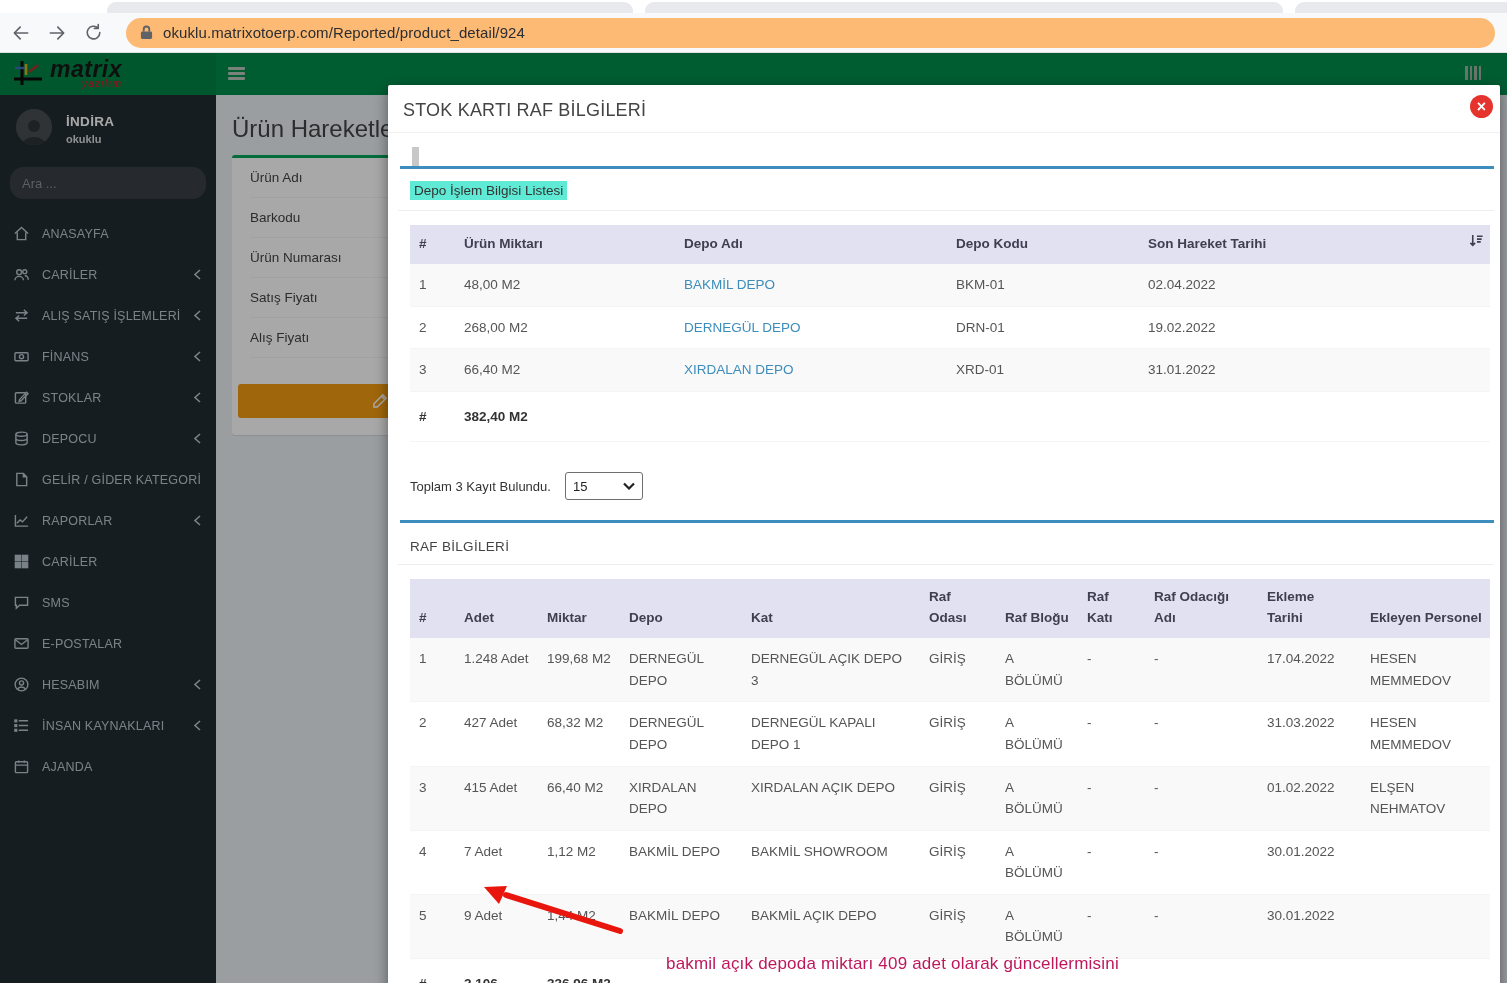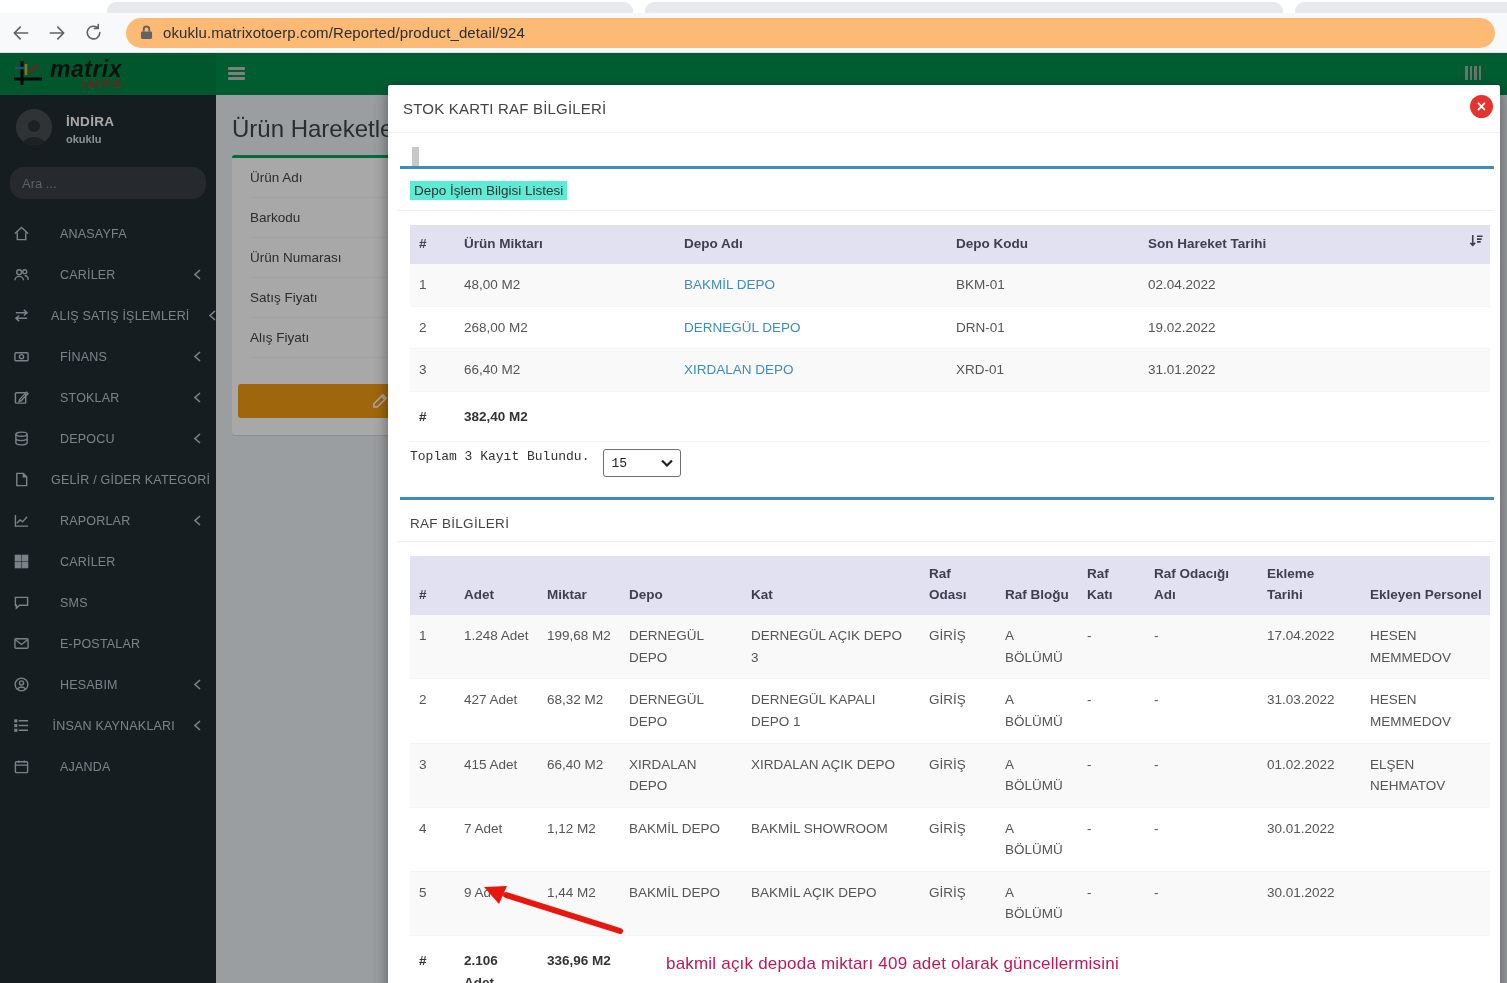--- a/index.html
+++ b/index.html
@@ -26,54 +26,54 @@
   .sidebar{position:absolute;top:95px;left:0;width:216px;bottom:0;background:#222d32;z-index:10;}
   .userpanel{display:flex;align-items:flex-end;padding:14px 10px 12px 16px;}
   .avatar{width:36px;height:36px;border-radius:50%;background:#4a4e53;overflow:hidden;display:flex;align-items:flex-end;justify-content:center;}
   .userinfo{margin-left:14px;color:#fff;}
   .userinfo .uname{font-size:13.5px;font-weight:700;letter-spacing:.3px;}
   .userinfo .ucompany{font-size:11px;color:#d8dcdd;margin-top:4px;font-weight:700;}
   .searchbox{margin:10px 10px 14px 10px;height:32px;background:#3a4147;border-radius:14px;display:flex;align-items:center;padding:0 10px;}
   .searchbox input{flex:1;background:transparent;border:0;outline:none;color:#aeb6bb;font-size:13px;font-family:inherit;}
   .searchbox input::placeholder{color:#8a9298;}
   .menu{margin-top:6px;}
-  .menu-item{height:41px;display:flex;align-items:center;padding:0 14px;color:#b8c7ce;cursor:pointer;gap:18px;}
+  .menu-item{height:41px;display:flex;align-items:center;padding:0 14px;color:#b8c7ce;cursor:pointer;}
   .menu-item .mi-icon{width:24px;display:flex;}
   .menu-item .mi-label{font-size:12.5px;margin-left:4px;white-space:nowrap;letter-spacing:.2px;}
   .menu-item .mi-chev{margin-left:auto;display:flex;}
   
   .content{position:absolute;top:95px;left:216px;right:0;bottom:0;background:#ecf0f5;z-index:10;}
   .page-title{font-size:24px;color:#444;margin:20px 0 12px 16px;font-weight:400;}
   .card{margin-left:16px;width:560px;background:#fff;border-top:3px solid #00a65a;
     border-radius:3px;box-shadow:0 1px 1px rgba(0,0,0,.1);padding-bottom:14px;}
   .field-row{height:39px;line-height:39px;margin:0 18px;border-bottom:1px solid #f4f4f4;font-size:13.5px;color:#444;}
   .card-btn{position:relative;margin:26px 6px 0 6px;height:34px;background:#f39c12;border:0;border-radius:3px;width:530px;cursor:pointer;}
   .card-btn svg{position:absolute;left:135px;top:9px;}
   
   .backdrop{position:absolute;top:52px;left:0;right:0;bottom:0;background:rgba(0,0,0,.34);z-index:40;}
   .modal{position:absolute;left:388px;top:85px;width:1112px;height:960px;background:#fff;z-index:60;
     box-shadow:0 4px 14px rgba(0,0,0,.45);border-radius:2px;}
   .mheader{position:relative;height:47px;border-bottom:1px solid #f0f0f0;}
-  .mtitle{position:absolute;left:15px;top:15px;font-size:15px;color:#444;letter-spacing:.2px;}
+  .mtitle{position:absolute;left:15px;top:15px;font-size:18px;color:#444;letter-spacing:.2px;}
   .mclose{position:absolute;right:7px;top:10px;width:23px;height:23px;border-radius:50%;background:#e5342e;
     color:#fff;font-size:16px;font-weight:700;display:flex;align-items:center;justify-content:center;cursor:pointer;line-height:1;}
   .mbody{padding:0 10px 0 22px;position:relative;}
   .caret-bar{width:7px;height:19px;background:#c8c8c8;margin:14px 0 0 2px;}
   hr.blue{border:0;border-top:3px solid #3d8dbe;margin:0 -4px 0 -10px;}
   hr.soft{border:0;border-top:1px solid #eeeeee;margin:10px -4px 0 -12px;}
   .sel-label{display:inline-block;margin-top:12px;background:#5eead4;padding:2px 4px;font-size:13.5px;color:#333;}
   .section-label{font-size:13.5px;color:#444;margin-top:16px;letter-spacing:.3px;}
   table.dt{border-collapse:collapse;table-layout:fixed;width:1080px;margin-top:14px;font-size:13.5px;color:#555;}
   table.dt th{background:#e1e1f2;color:#3f3f52;font-weight:700;text-align:left;padding:8px 8px 9px 9px;vertical-align:bottom;line-height:1.55;}
   table.dt td{padding:10px 8px 10px 9px;vertical-align:top;line-height:1.6;border-bottom:1px solid #f4f4f4;}
   table.dt tbody tr:nth-child(odd) td{background:#f9f9f9;}
   table.dt .link{color:#3c8dbc;cursor:pointer;}
   table.dt tfoot td{font-weight:700;color:#333;padding-top:14px;padding-bottom:14px;border-bottom:1px solid #f4f4f4;background:#fff;}
   .th-sort{text-align:right !important;}
-  .pager{display:flex;align-items:flex-start;margin-top:7px;font-size:13px;color:#333;font-family:Liberation Mono, monospace;}
+  .pager{display:flex;align-items:center;margin-top:30px;font-size:13px;color:#333;}
   .pagesize{margin-left:14px;width:62px;height:26px;border:1px solid #6f6f6f;border-radius:3px;
     display:flex;align-items:center;padding:0 7px;font-size:13px;color:#222;cursor:pointer;background:#fff;}
   .pagesize .chev{margin-left:auto;display:flex;}
   .spacer20{height:20px;}
   .annotation{position:absolute;left:278px;top:857px;font-size:17px;color:#be185d;letter-spacing:.2px;white-space:nowrap;z-index:5;margin-top:12px;}
   .arrow-svg{position:absolute;left:72px;top:788px;z-index:6;pointer-events:none;}
 </style>
 </head>
 <body>
 

